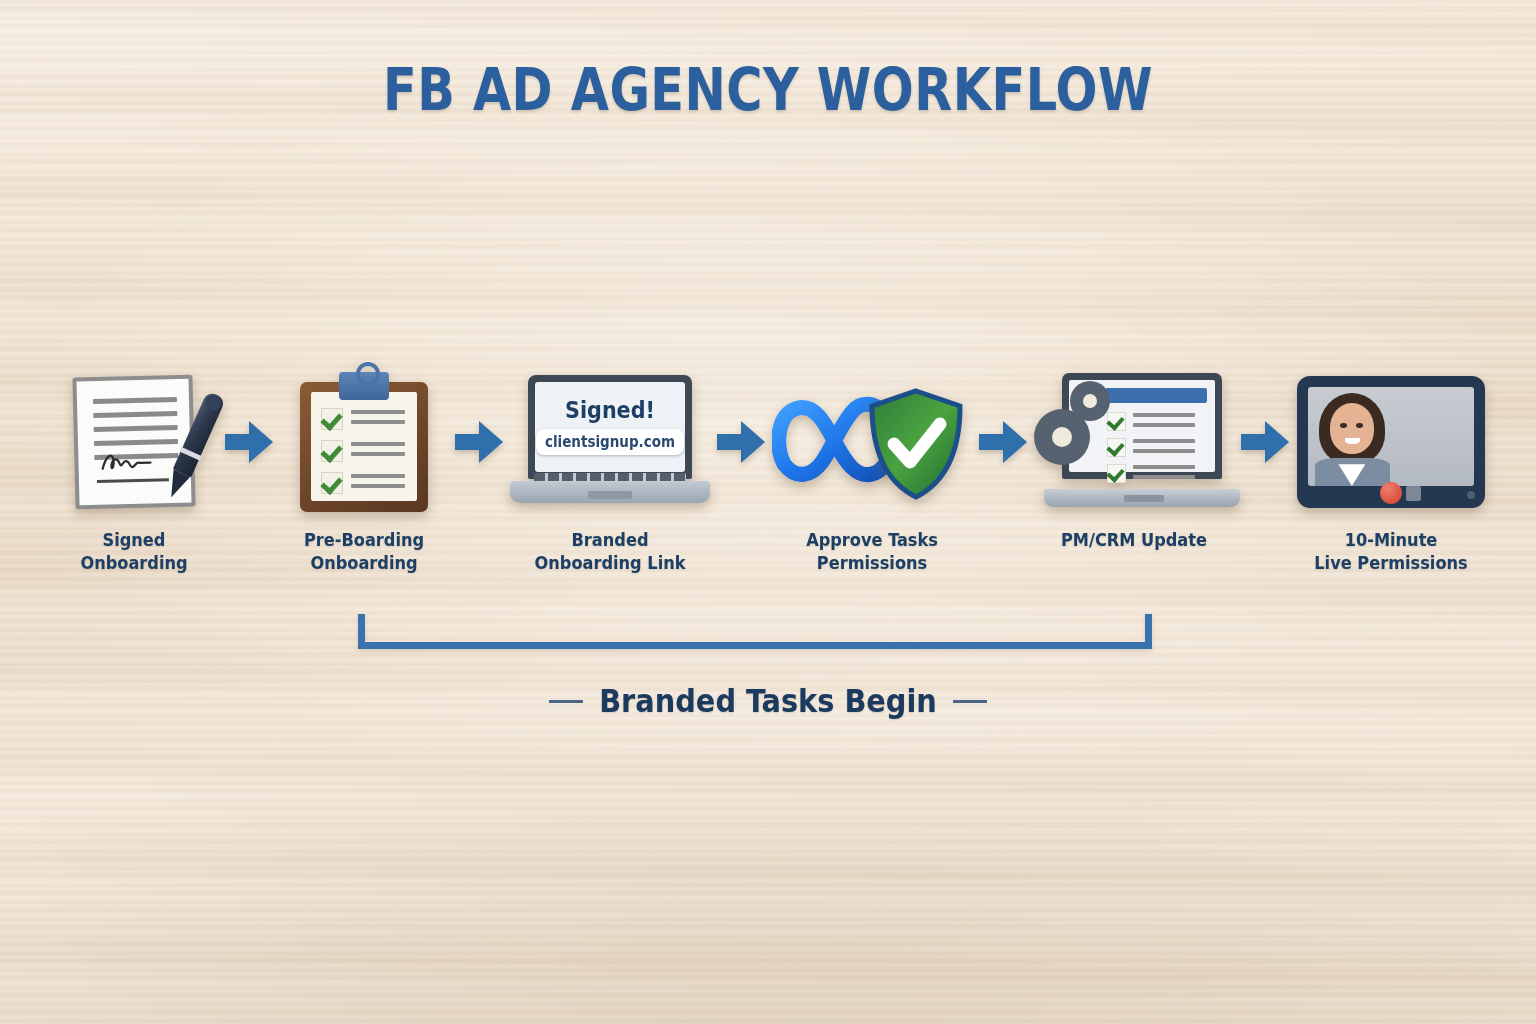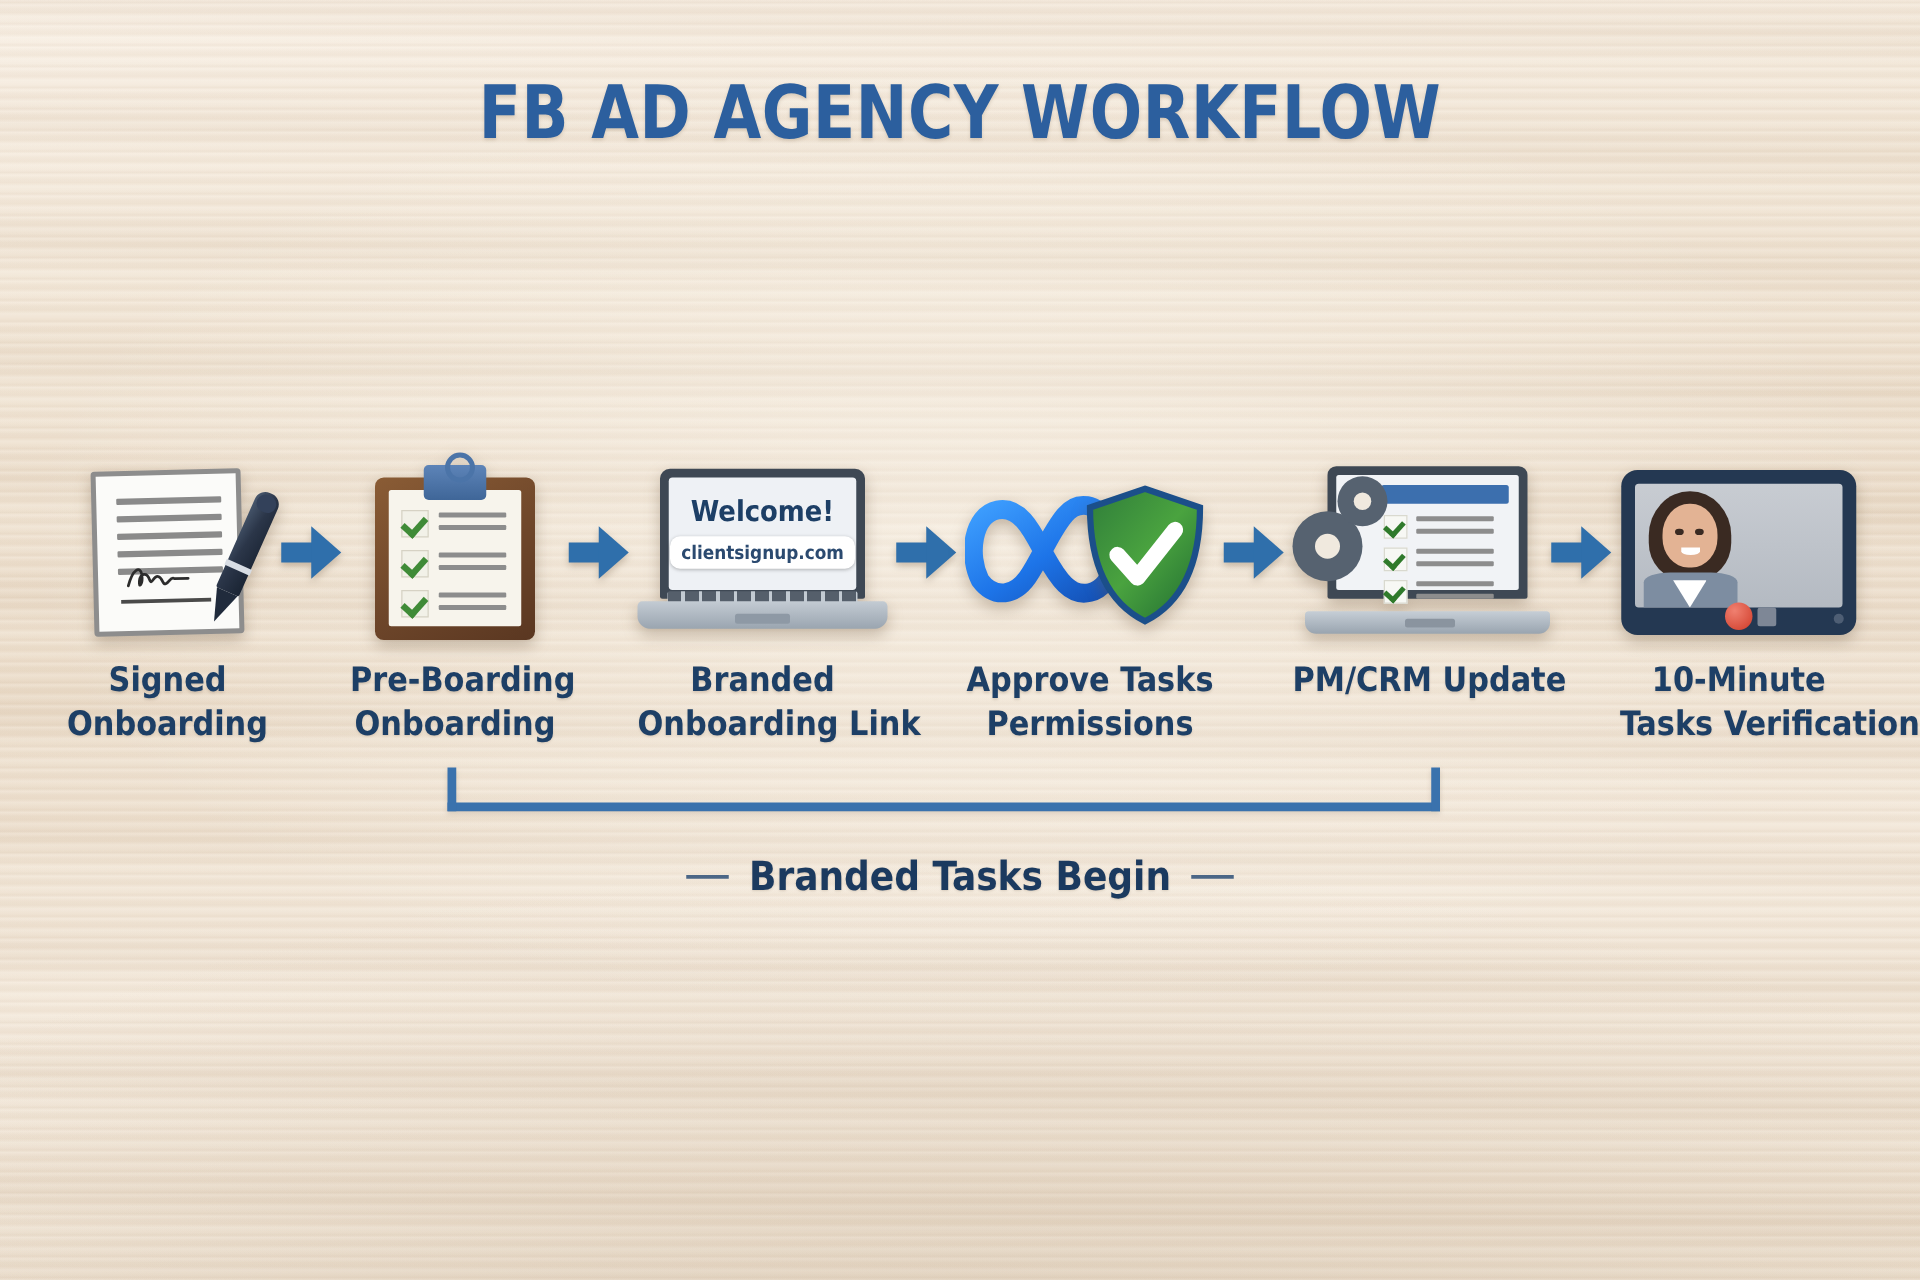--- a/index.html
+++ b/index.html
@@ -75,21 +75,21 @@
   }
 
   
   #labels{
     position:absolute;top:528px;left:0;width:1536px;
     display:flex;justify-content:center;
   }
   .lbl{
     width:168px;flex:none;text-align:center;
     font-family:"DejaVu Sans Condensed","Liberation Sans", sans-serif;
-    font-size:27px;font-weight:bold;line-height:1.28;
+    font-size:18px;font-weight:bold;line-height:1.28;
     color:#1d3f66;
     text-shadow:0 1px 2px rgba(125,100,75,0.20);
   }
   .lbl-sp{width:62px;flex:none;}
   .lbl span{display:block;white-space:nowrap;}
 
   
   #bracket{
     position:absolute;left:358px;top:614px;width:780px;height:28px;
     border-left:7px solid #3a72ad;border-right:7px solid #3a72ad;
@@ -336,21 +336,21 @@
     <div class="arr-shape">
         <i></i>
         <b></b>
       </div>
   </div>
 
   <div class="step" style="width:200px">
     <div class="lap shadowed">
       <div class="screen">
         <div class="inner">
-          <div class="welcome">Welcome!</div>
+          <div class="welcome">Signed!</div>
           <div class="url">clientsignup.com</div>
         </div>
       </div>
       <div class="keys"></div>
       <div class="base"></div>
       <div class="pad"></div>
     </div>
   </div>
 
   <div class="arrow">
@@ -469,21 +469,21 @@
     <span>Approve Tasks</span>
     <span>Permissions</span>
   </div>
   <div class="lbl-sp"></div>
   <div class="lbl" style="width:200px">
     <span>PM/CRM Update</span>
   </div>
   <div class="lbl-sp"></div>
   <div class="lbl" style="width:190px">
     <span>10-Minute</span>
-    <span>Tasks Verification</span>
+    <span>Live Permissions</span>
   </div>
 </div>
 
 <div id="bracket"></div>
 
 <div id="caption">
   <span class="dash"></span>
   <span class="cap-text">Branded Tasks Begin</span>
   <span class="dash"></span>
 </div>

